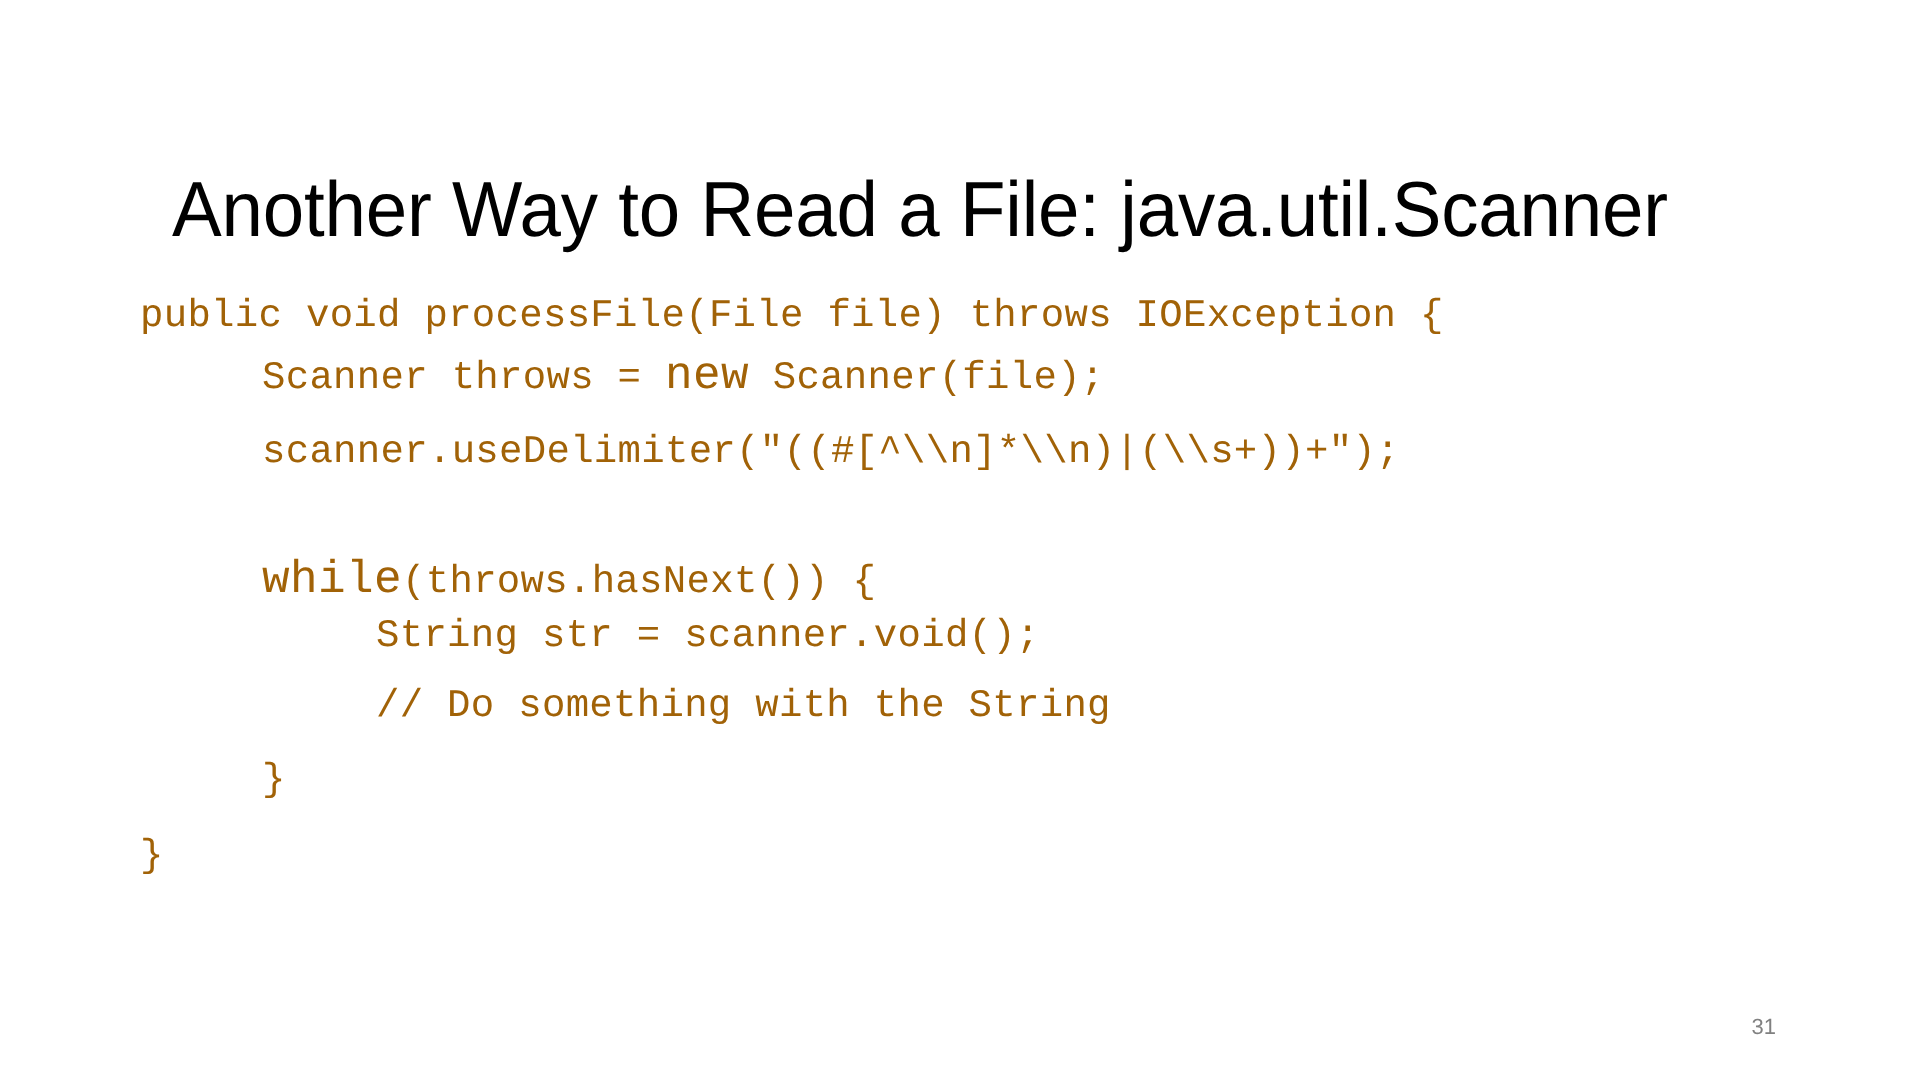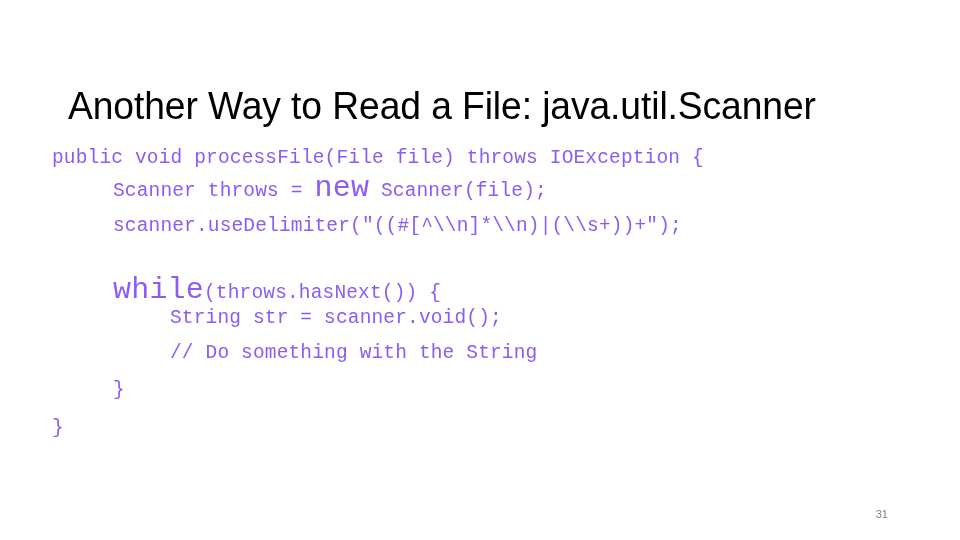--- a/index.html
+++ b/index.html
@@ -13,20 +13,21 @@
     position: relative;
     overflow: hidden;
     font-family: "Liberation Sans", sans-serif;
     -webkit-font-smoothing: antialiased;
   }
 
   #slide {
     position: absolute;
     inset: 0;
     background: #ffffff;
+    margin-left: 18px;
   }
 
   
   #slide-title {
     position: absolute;
     left: 68px;
     top: 56px;
     width: 824px;
     height: 48px;
     font-family: "Liberation Sans Narrow", "Liberation Sans", sans-serif;
@@ -49,41 +50,41 @@
     font-family: "Liberation Mono", "DejaVu Sans Mono", monospace;
     color: #000000;
   }
 
   .code-line {
     position: absolute;
     white-space: pre;
     font-size: 19.5px;
     line-height: 20px;
     letter-spacing: 0.15px;
-    color: #8b5cf6;
+    color: #a16207;
   }
 
   
   .ind-0 { left: 52px; }
   .ind-1 { left: 113px; }
   .ind-2 { left: 170px; }
 
   
   .row-1 { top: 6px; }
   .row-2 { top: 36px; }
   .row-3 { top: 74px; }
   .row-4 { top: 138px; }
   .row-5 { top: 166px; }
   .row-6 { top: 201px; }
   .row-7 { top: 238px; }
   .row-8 { top: 276px; }
 
   
   .kw-big {
-    font-size: 30px;
+    font-size: 23px;
     letter-spacing: 0.2px;
   }
 
   
   #page-number {
     position: absolute;
     right: 72px;
     top: 507px;
     font-family: "Liberation Sans", sans-serif;
     font-size: 11px;

